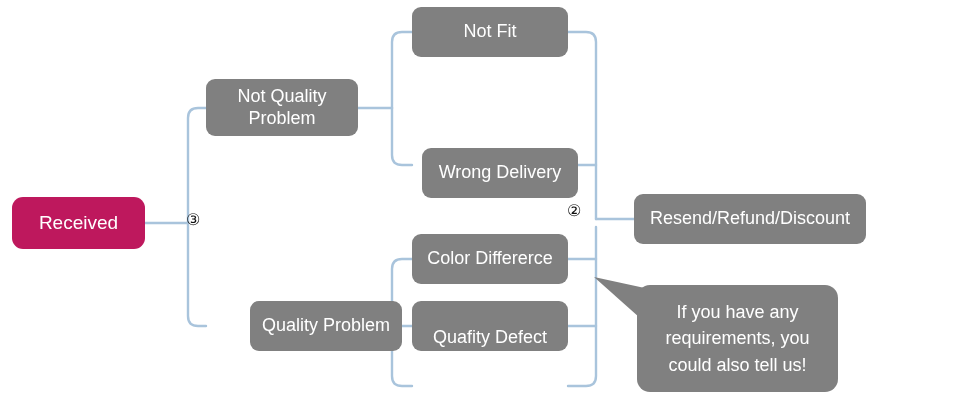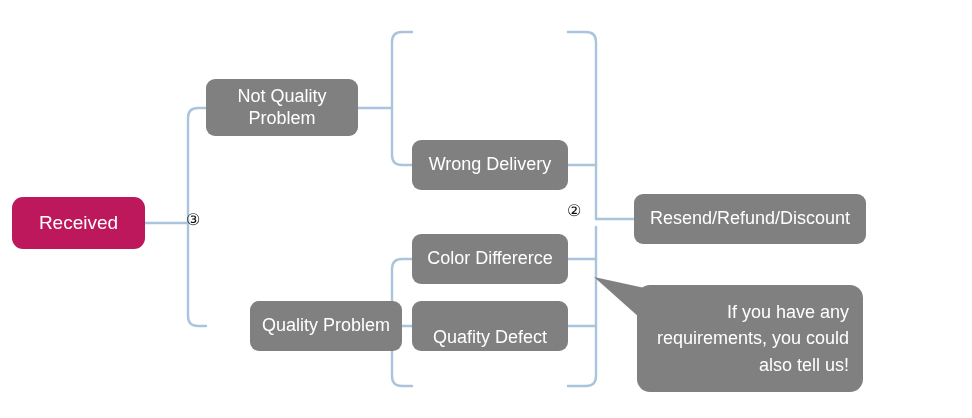--- a/index.html
+++ b/index.html
@@ -66,44 +66,44 @@
     font-size: 18px;
     margin-left: 44px;
   }
   .node-leaf {
     left: 412px;
     width: 156px;
     height: 50px;
     font-size: 18px;
   }
   .leaf-not-fit      { top: 7px;   }
-  .leaf-wrong-deliv  { top: 140px; }
+  .leaf-wrong-deliv  { top: 148px; margin-left: 10px; }
   .leaf-color-diff   { top: 234px; }
   .leaf-quality-def  { top: 301px; align-items: flex-end; }
   .leaf-damage       { top: 361px; }
   .node-outcome {
     left: 634px;
     top: 194px;
     width: 232px;
     height: 50px;
     font-size: 18px;
   }
   .callout {
     position: absolute;
     left: 637px;
     top: 285px;
-    width: 226px;
+    width: 201px;
     height: 107px;
     background: #808080;
     color: #ffffff;
     border-radius: 13px;
     display: flex;
     align-items: center;
     justify-content: center;
-    text-align: right;
+    text-align: center;
     font-size: 18px;
     line-height: 1.45;
     padding: 9px 14px;
     box-sizing: border-box;
     z-index: 3;
   }
   .marker {
     position: absolute;
     font-size: 16px;
     color: #111111;
@@ -153,20 +153,23 @@
   </div>
 
   <div class="node node-gray node-cat-a">
     <span>Not Quality Problem</span>
   </div>
 
   <div class="node node-gray node-cat-b">
     <span>Quality Problem</span>
   </div>
 
+  <div class="node node-gray node-leaf leaf-not-fit">
+    <span>Not Fit</span>
+  </div>
 
   <div class="node node-gray node-leaf leaf-wrong-deliv">
     <span>Wrong Delivery</span>
   </div>
 
   <div class="node node-gray node-leaf leaf-color-diff">
     <span>Color Differerce</span>
   </div>
 
   <div class="node node-gray node-leaf leaf-quality-def">

